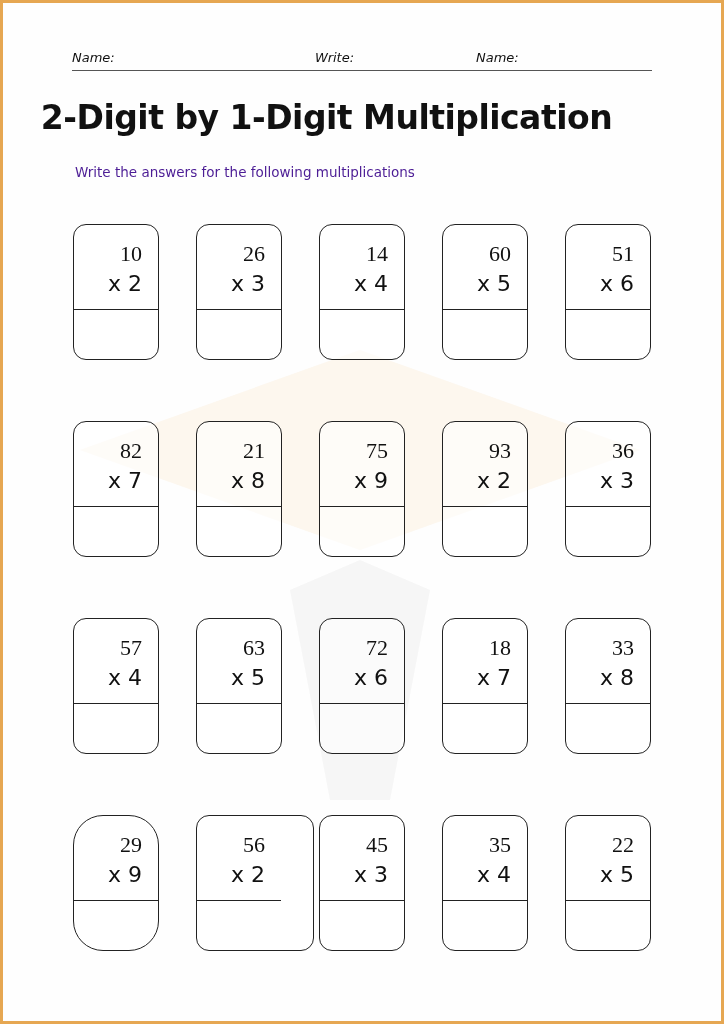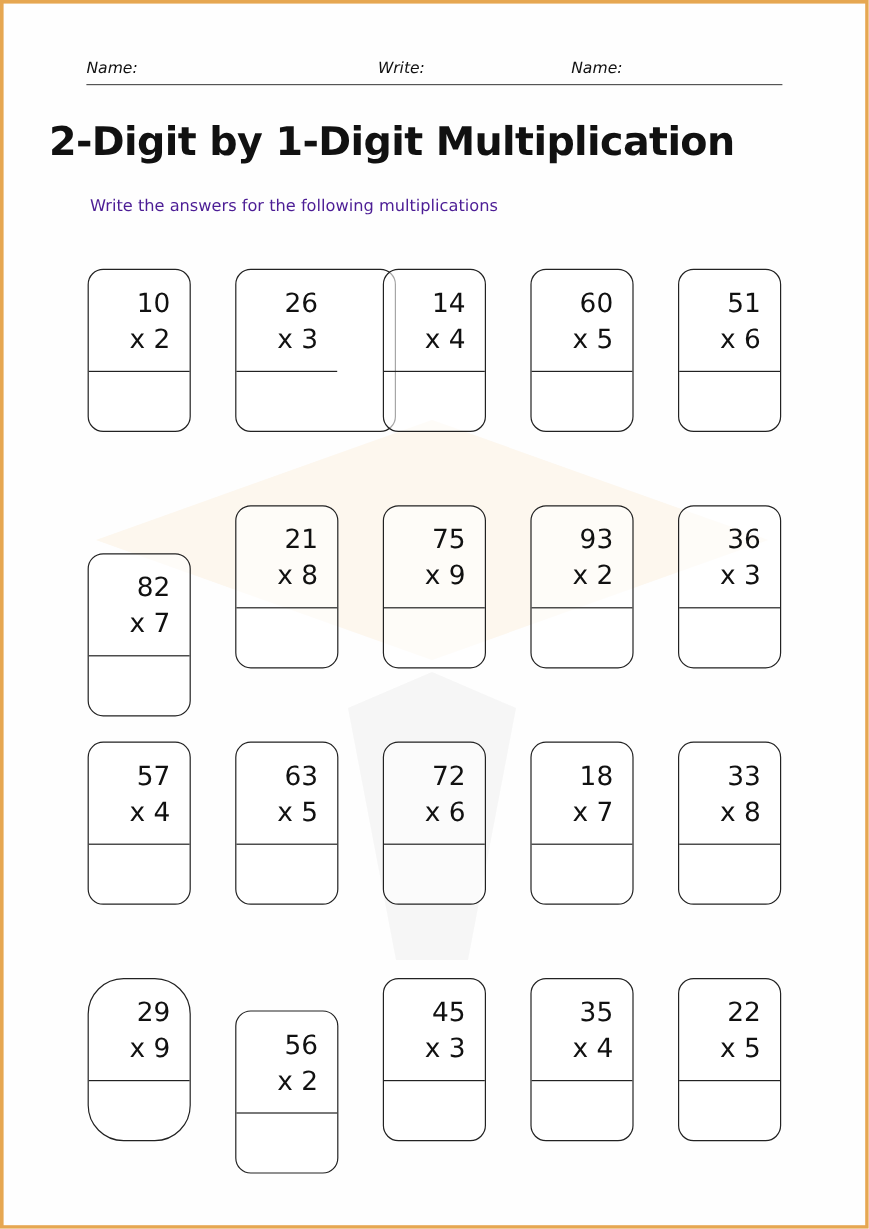--- a/index.html
+++ b/index.html
@@ -6,21 +6,21 @@
   body { width:724px; height:1024px; background:#fff; position:relative; overflow:hidden;
          font-family:"DejaVu Sans", sans-serif; color:#111; }
   .frame { position:absolute; left:0; top:0; width:718px; height:1018px; border:3px solid #e6a752; background:#fefefe; }
   .watermark { position:absolute; left:60px; top:330px; width:600px; height:480px; pointer-events:none; }
   .header-row { position:absolute; left:72px; top:48px; width:580px; height:22px; border-bottom:1px solid #555; font-size:13px;font-style:italic; }
   .header-row span { position:absolute; top:2px; }
   .title { position:absolute; left:0; top:98px; width:653px; text-align:center; font-size:33px; font-weight:bold; letter-spacing:-0.5px; }
   .instructions { position:absolute; left:75px; top:164px; font-size:13.5px; color:#4c1d95; }
   .box { position:absolute; width:84px; height:134px; border:1.6px solid #222; border-radius:13px; background:rgba(255,255,255,0.6); }
   .box .top { position:absolute; left:0; top:0; width:84px; height:84px; border-bottom:1.6px solid #222; }
-  .box .num { position:absolute; right:16px; top:14px; font-size:22px; text-align:right; line-height:30px; }
+  .box .num { position:absolute; right:16px; top:14px; font-size:22px; text-align:right; line-height:30px;font-family:Liberation Serif, serif; }
   .box .mul { position:absolute; right:16px; top:44px; font-size:22px; text-align:center; line-height:30px; }
   .box .ans { position:absolute; left:0; top:86px; width:84px; height:48px; }
 </style>
 </head>
 <body>
 
 <div class="frame"></div>
 
 <svg class="watermark" viewBox="0 0 600 480">
   <path d="M20 120 L300 20 L580 120 L300 220 Z" fill="#fbf1e2" opacity="0.6"></path>
@@ -37,21 +37,21 @@
 <div class="instructions">Write the answers for the following multiplications</div>
 
 <div id="grid">
     <div class="box" style="left: 73px; top: 224px;">
       <div class="top">
         <div class="num">10</div>
         <div class="mul">x 2</div>
       </div>
       <div class="ans"></div>
     </div>
-    <div class="box" style="left: 196px; top: 224px; padding-left: 48px;">
+    <div class="box" style="left: 196px; top: 224px;">
       <div class="top">
         <div class="num">26</div>
         <div class="mul">x 3</div>
       </div>
       <div class="ans"></div>
     </div>
     <div class="box" style="left: 319px; top: 224px;">
       <div class="top">
         <div class="num">14</div>
         <div class="mul">x 4</div>
@@ -65,21 +65,21 @@
       </div>
       <div class="ans"></div>
     </div>
     <div class="box" style="left: 565px; top: 224px;">
       <div class="top">
         <div class="num">51</div>
         <div class="mul">x 6</div>
       </div>
       <div class="ans"></div>
     </div>
-    <div class="box" style="left: 73px; top: 421px; margin-top: 40px;">
+    <div class="box" style="left: 73px; top: 421px;">
       <div class="top">
         <div class="num">82</div>
         <div class="mul">x 7</div>
       </div>
       <div class="ans"></div>
     </div>
     <div class="box" style="left: 196px; top: 421px;">
       <div class="top">
         <div class="num">21</div>
         <div class="mul">x 8</div>
@@ -142,21 +142,21 @@
       </div>
       <div class="ans"></div>
     </div>
     <div class="box" style="left: 73px; top: 815px; border-radius: 30px;">
       <div class="top">
         <div class="num">29</div>
         <div class="mul">x 9</div>
       </div>
       <div class="ans"></div>
     </div>
-    <div class="box" style="left: 196px; top: 842px;">
+    <div class="box" style="left: 196px; top: 815px; padding-left: 32px;">
       <div class="top">
         <div class="num">56</div>
         <div class="mul">x 2</div>
       </div>
       <div class="ans"></div>
     </div>
     <div class="box" style="left: 319px; top: 815px;">
       <div class="top">
         <div class="num">45</div>
         <div class="mul">x 3</div>

